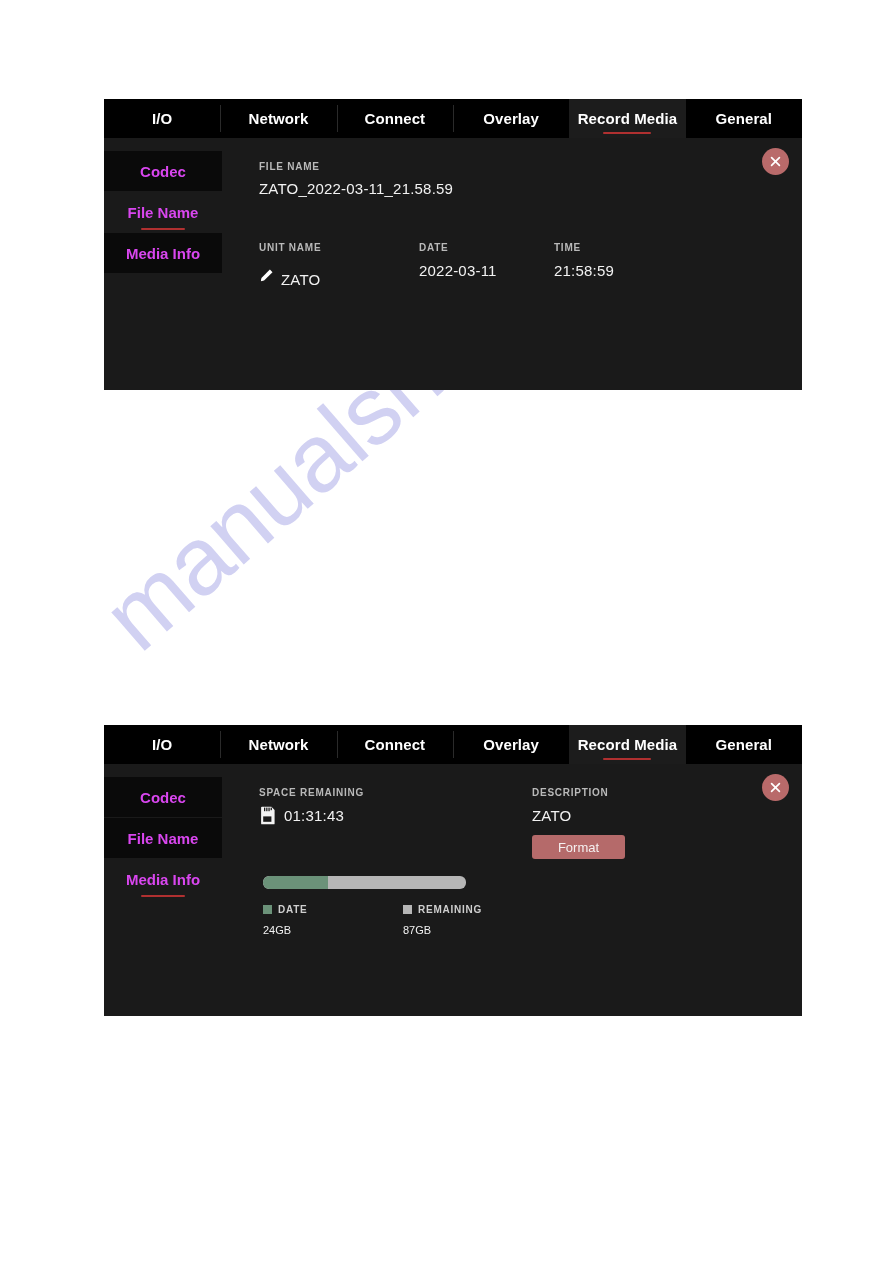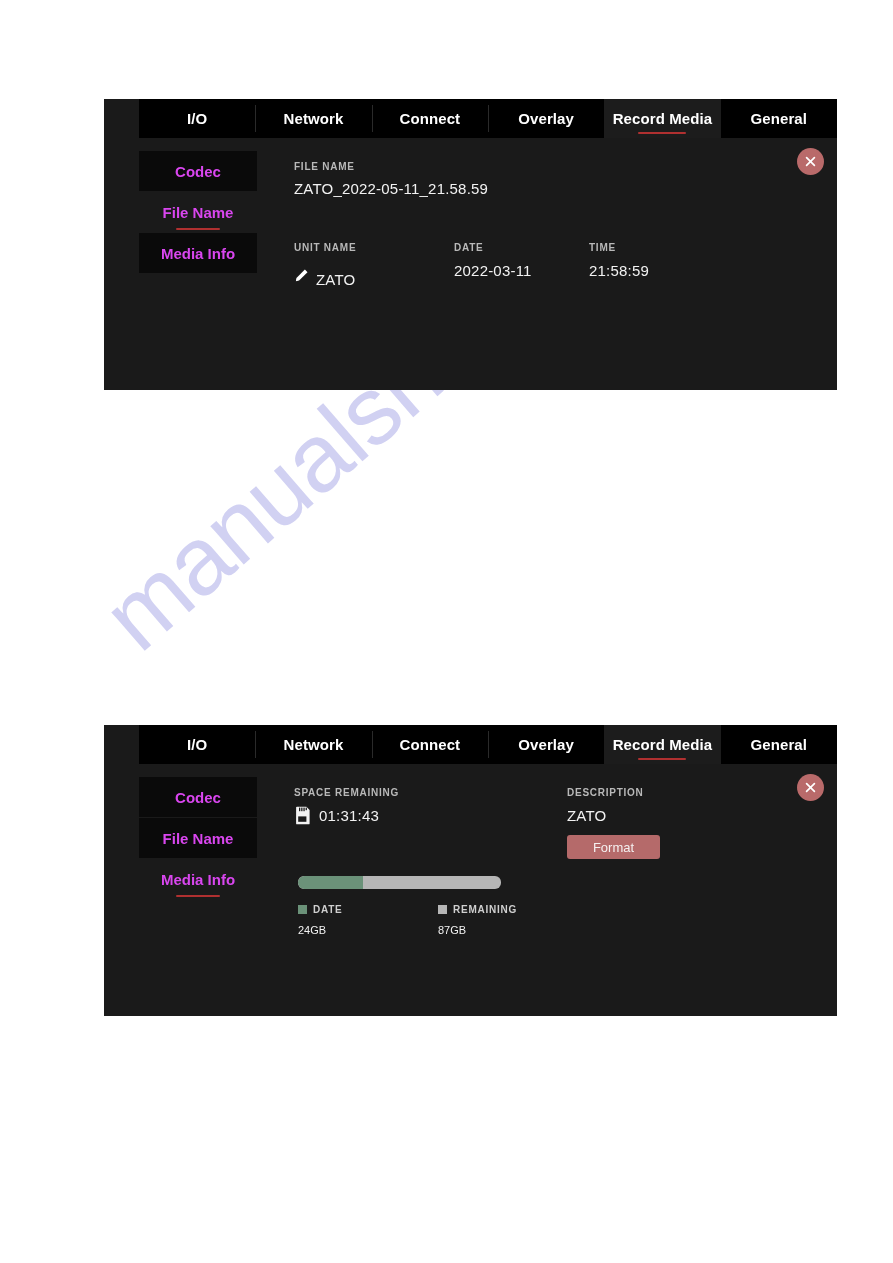--- a/index.html
+++ b/index.html
@@ -42,21 +42,20 @@
     letter-spacing: -1px;
   }
 
   
   .panel {
     position: absolute;
     left: 104px;
     width: 698px;
     background: #1a1a1a;
     z-index: 10;
-    padding-left: 35px;
   }
   #panel-one  { top: 99px;  height: 291px; }
   #panel-two  { top: 725px; height: 291px; }
 
   
   .tabbar {
     position: relative;
     display: flex;
     height: 39px;
     background: #000000;
@@ -345,21 +344,21 @@
       <div class="side-item">
         <span>Media Info</span>
 
       </div>
     </div>
 
     <div class="content">
 
       <div class="row-filename">
         <div class="field-label">FILE NAME</div>
-        <div class="field-value">ZATO_2022-05-11_21.58.59</div>
+        <div class="field-value">ZATO_2022-03-11_21.58.59</div>
       </div>
 
       <div class="row-meta">
 
         <div class="meta-col unit">
           <div class="field-label">UNIT NAME</div>
           <div class="value-line">
             <span>
               <svg class="pencil-icon" viewBox="0 0 16 16" aria-hidden="true">
                 <path d="M11.6 1.6 L14.4 4.4 L5.4 13.4 L2.0 14.0 L2.6 10.6 Z" fill="#ffffff"></path>

